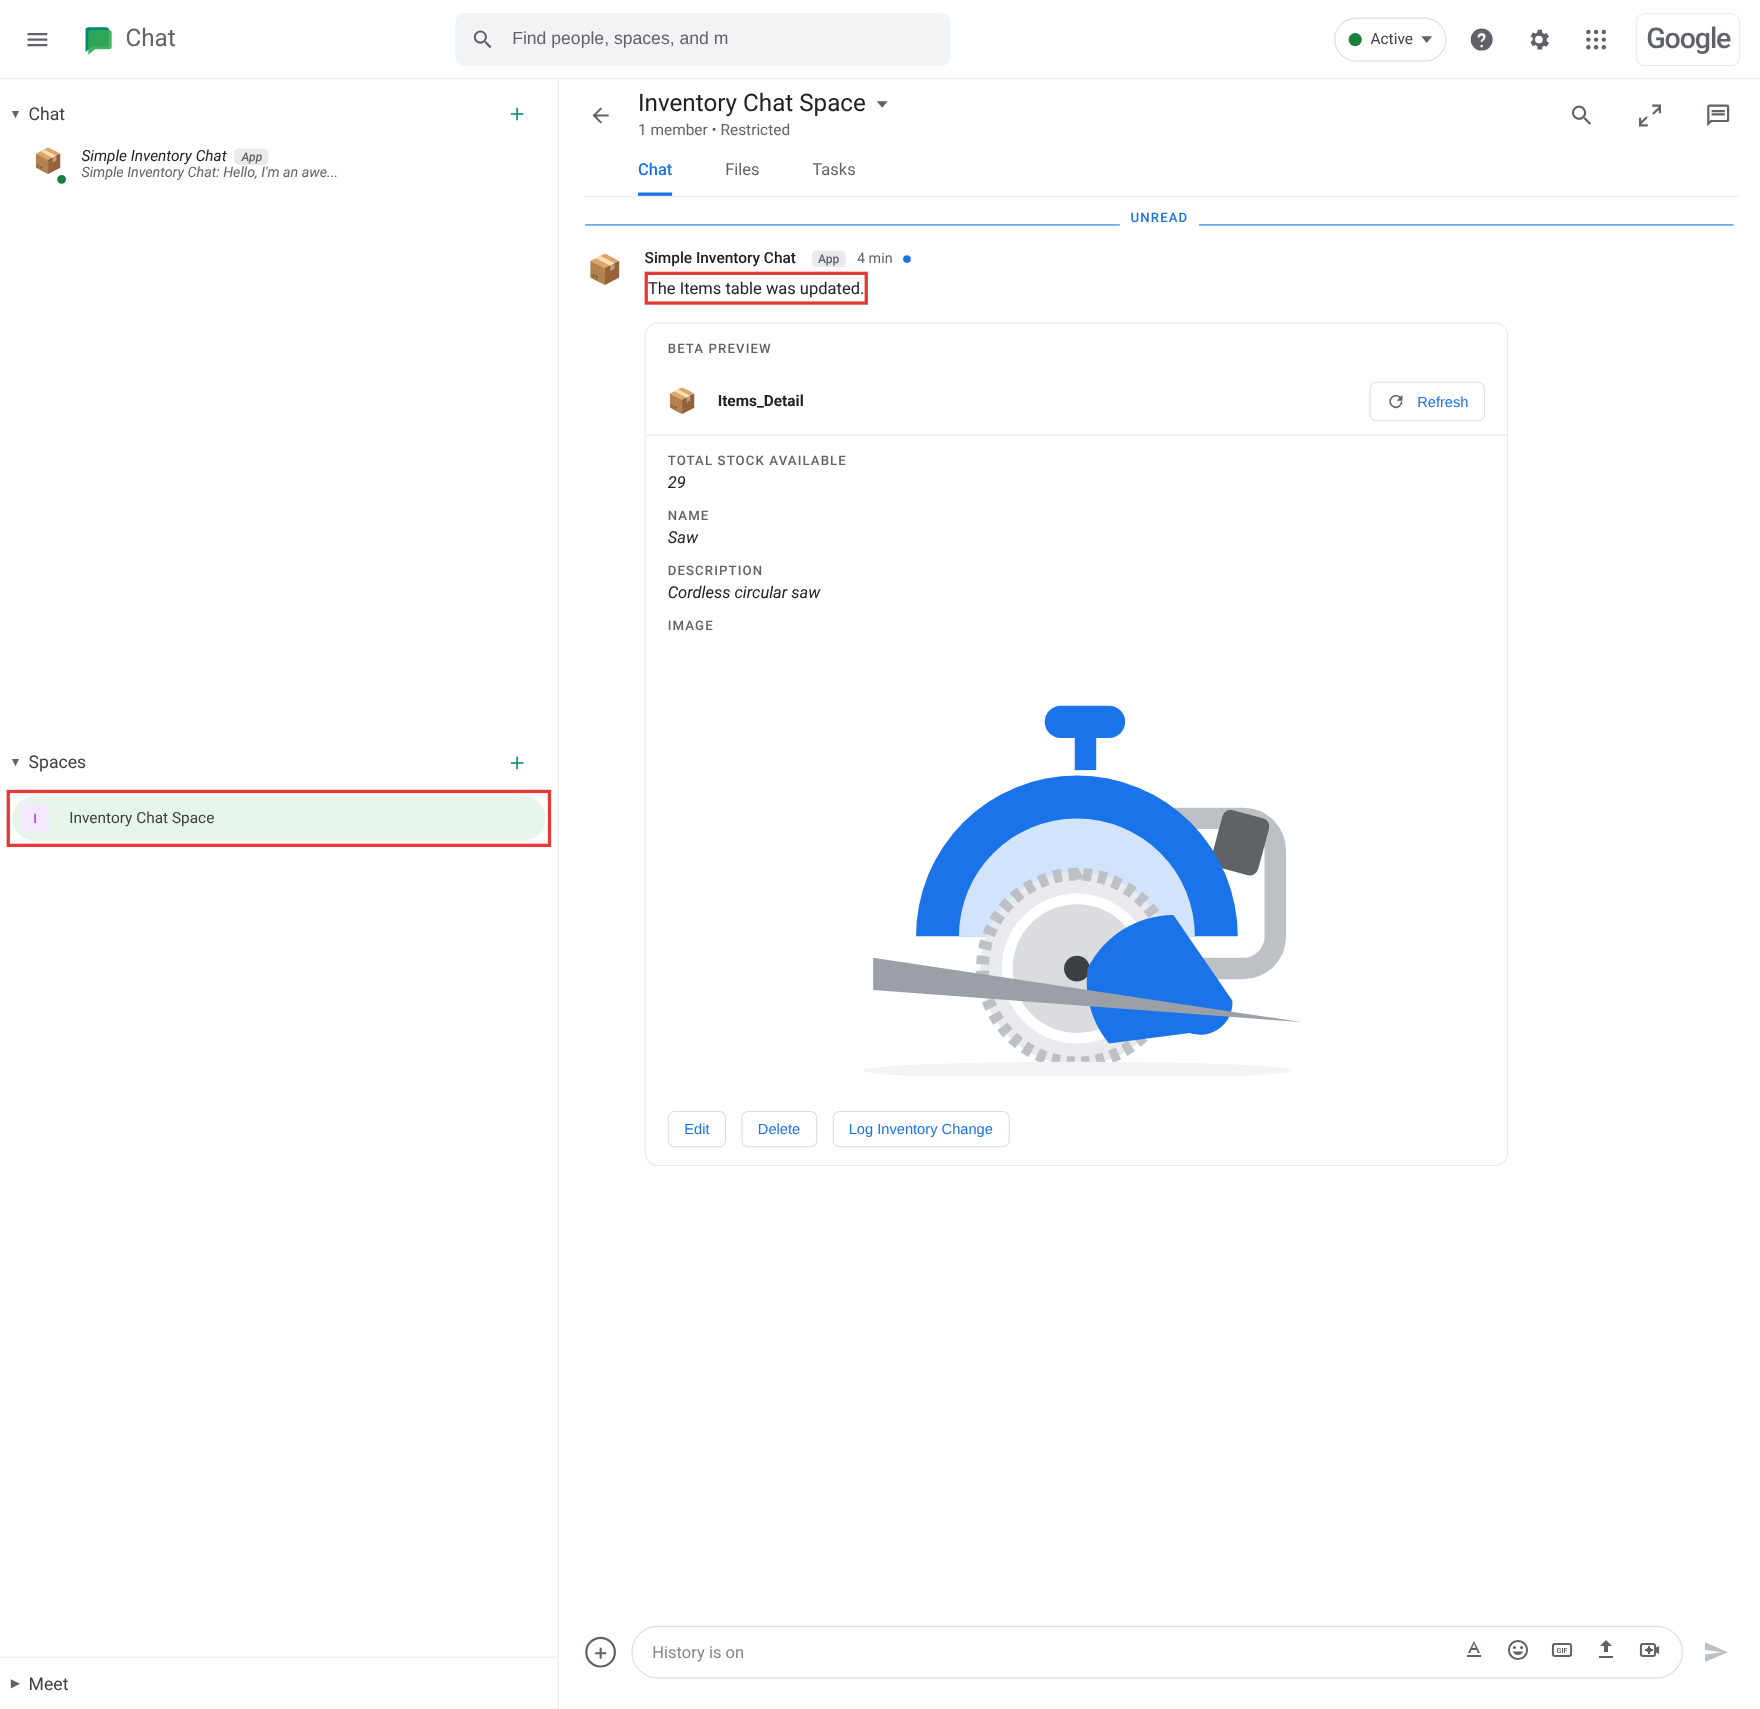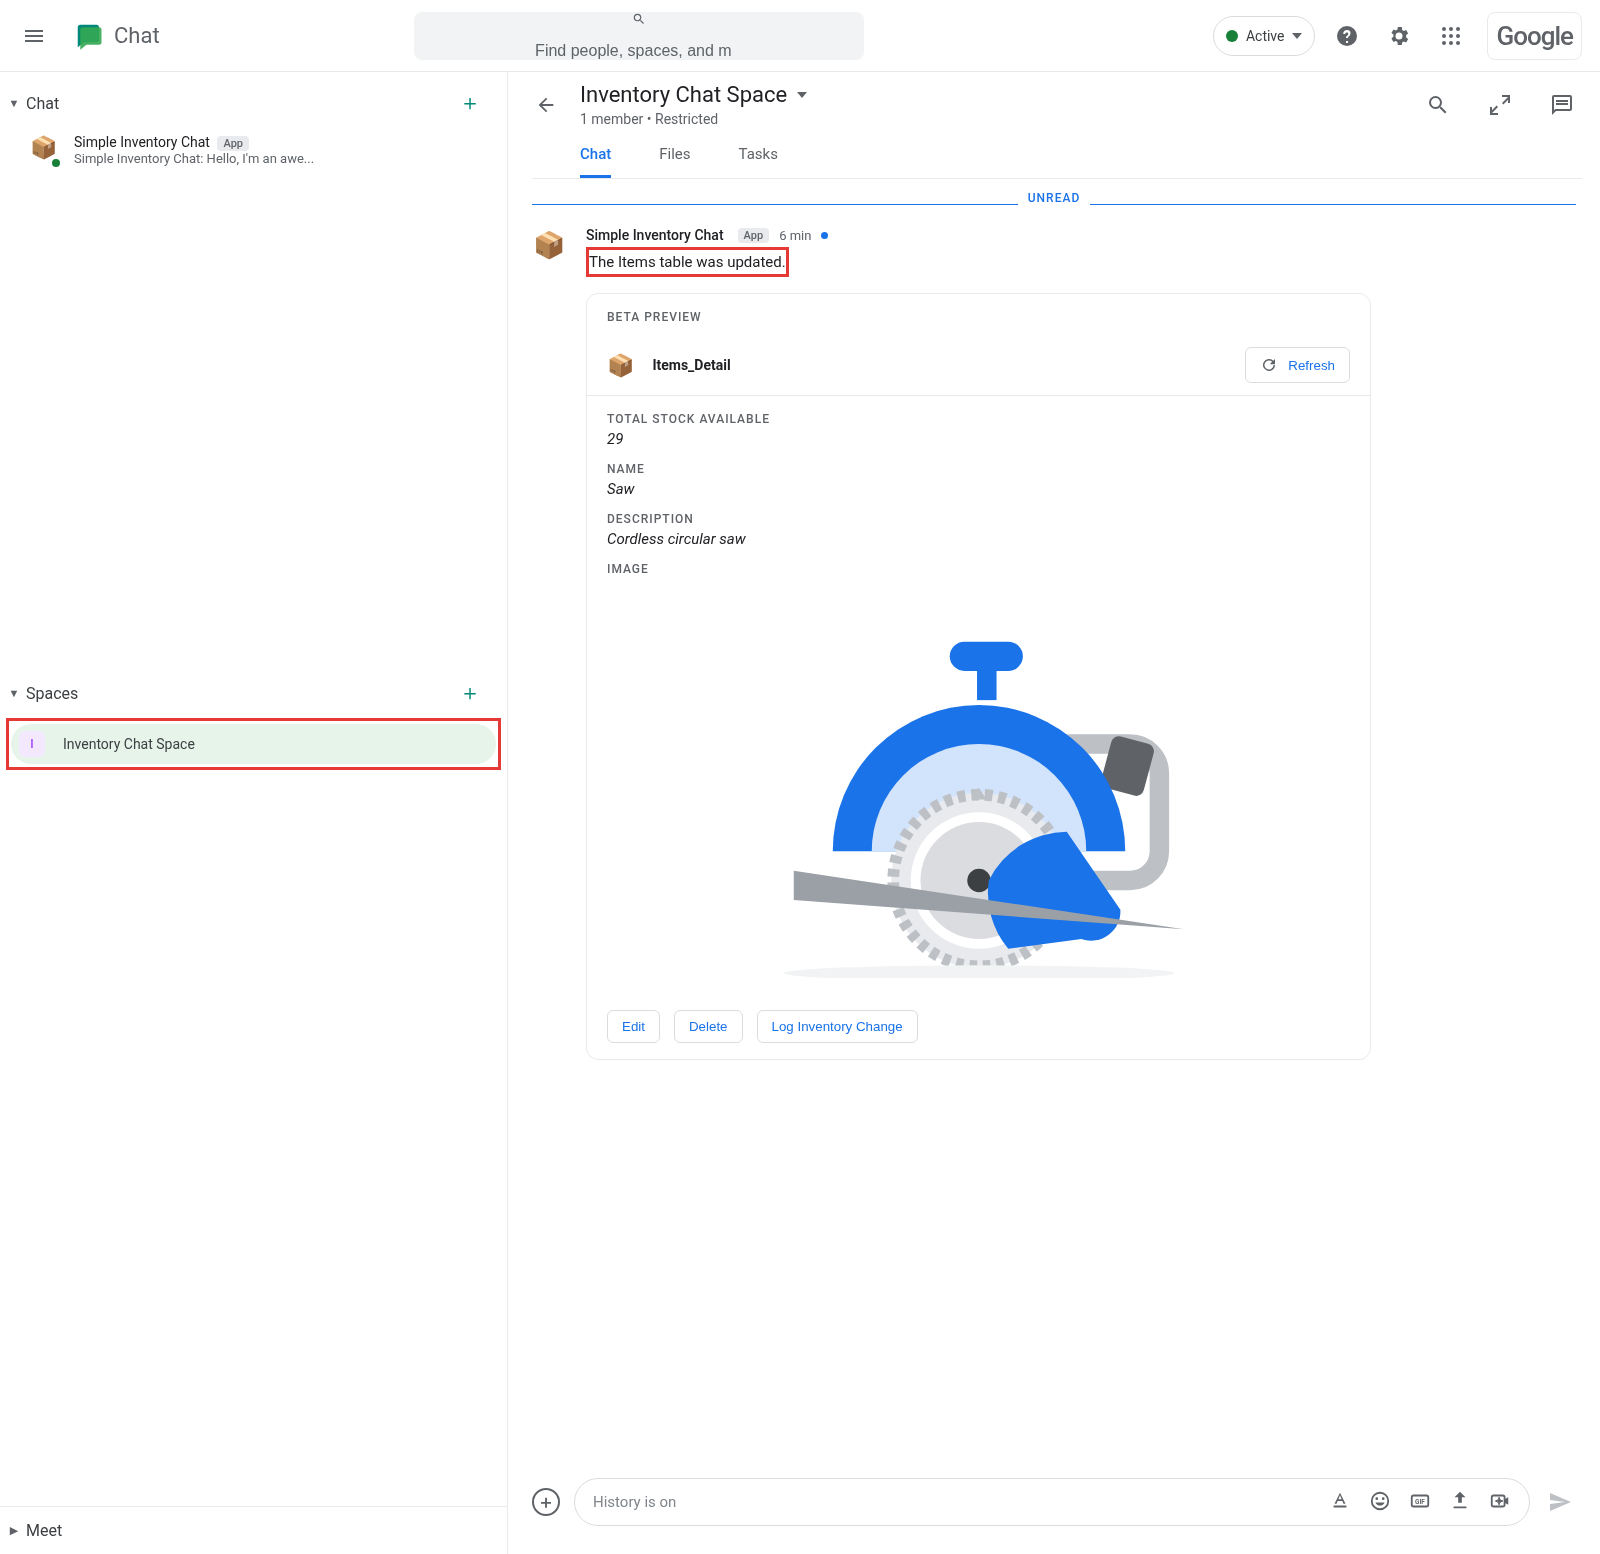--- a/index.html
+++ b/index.html
@@ -40,21 +40,20 @@
   .searchbox {
     background: #f1f3f4;
     border-radius: 8px;
     height: 48px;
     width: 450px;
     display: flex; align-items: center;
     padding: 0 14px;
     color: #5f6368;
     gap: 16px;
     margin-left: 202px;
-    flex-direction: column;
   }
   .searchbox input {
     border: none; background: transparent; outline: none;
     font-size: 16px; flex: 1;
     color: #5f6368;
   }
   .searchbox input::placeholder { color: #5f6368; font-family: inherit; }
   .spacer { flex: 1; }
   .status-chip {
     border: 1px solid #dadce0;
@@ -323,21 +322,21 @@
       <div class="section-header">
         <span class="collapse">▼</span>
         <span class="title">Chat</span>
         <span class="add">＋</span>
       </div>
       <div class="chat-item">
         <div class="avatar-box">
           <span class="box-emoji">📦</span>
           <span class="presence-dot"></span>
         </div>
-        <div style="flex:1; min-width:0;">
+        <div style="flex:1; min-width:0;font-style:italic;">
           <div class="line1">
             <span>Simple Inventory Chat</span>
             <span class="app-badge">App</span>
           </div>
           <div class="line2">Simple Inventory Chat: Hello, I'm an awe...</div>
         </div>
       </div>
     </div>
 
     <div class="sidebar-filler"></div>
@@ -412,21 +411,21 @@
       </div>
 
       <div class="msg">
         <div class="msg-avatar">
           <span>📦</span>
         </div>
         <div class="msg-body">
           <div class="msg-head">
             <span class="msg-sender">Simple Inventory Chat</span>
             <span class="app-badge">App</span>
-            <span class="msg-time">6 min</span>
+            <span class="msg-time">4 min</span>
             <span class="msg-unread-dot"></span>
           </div>
           <div class="msg-text-wrap">
             <span class="msg-text">The Items table was updated.</span>
           </div>
 
           
           <div class="card">
             <div class="card-beta">BETA PREVIEW</div>
             <div class="card-row-title">

